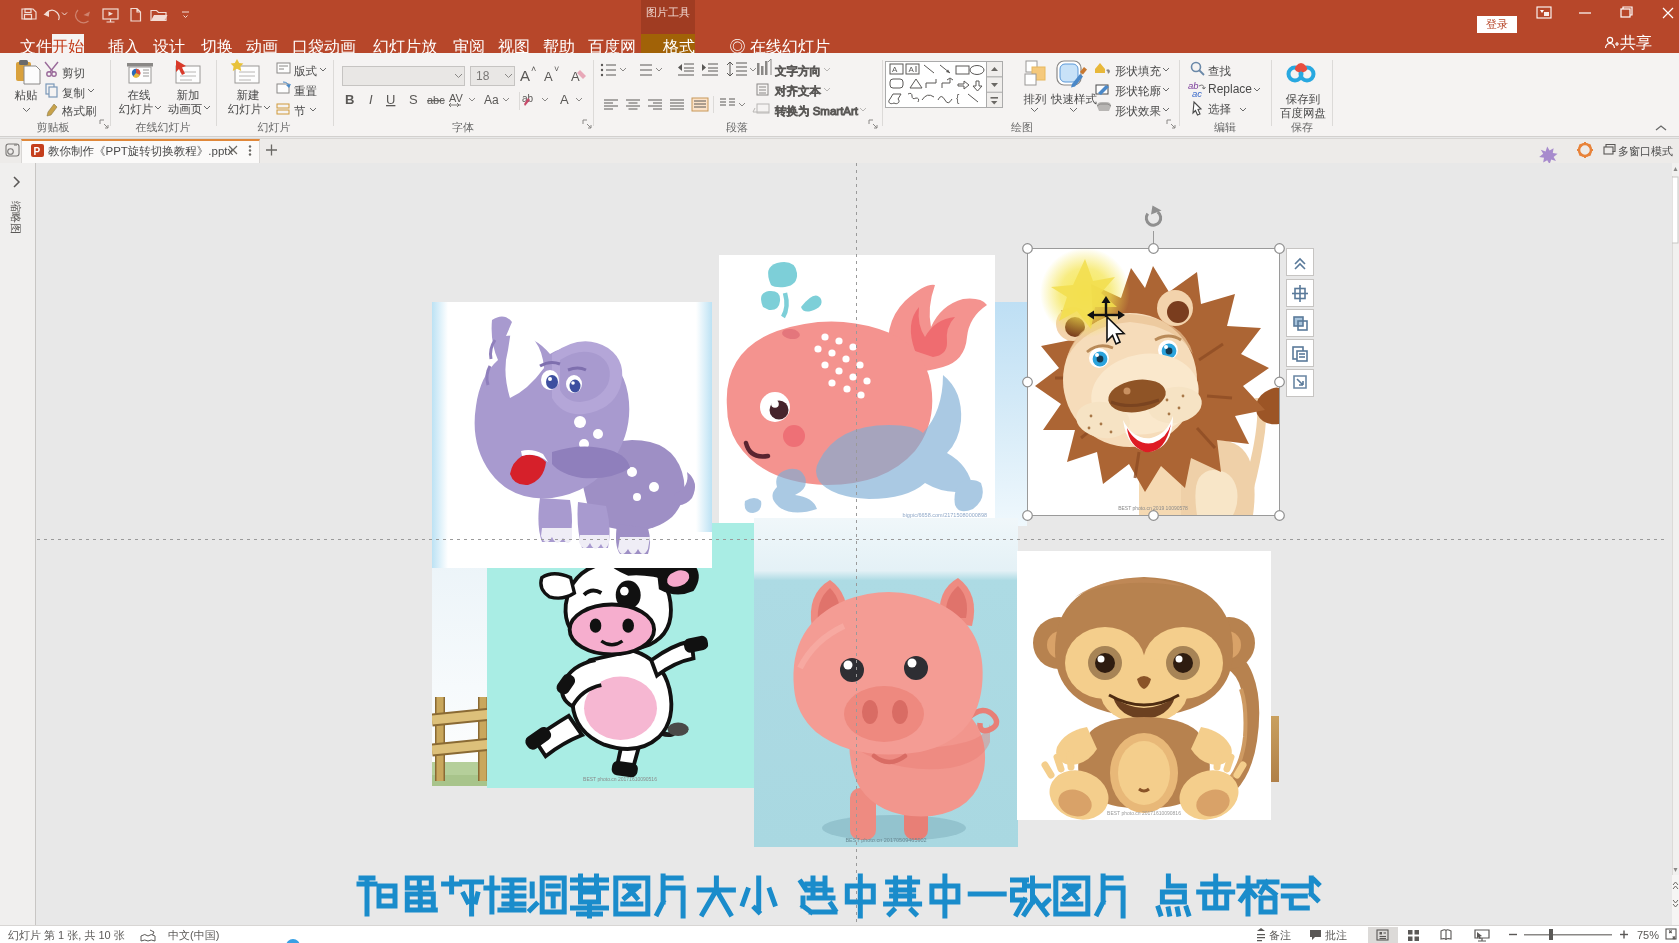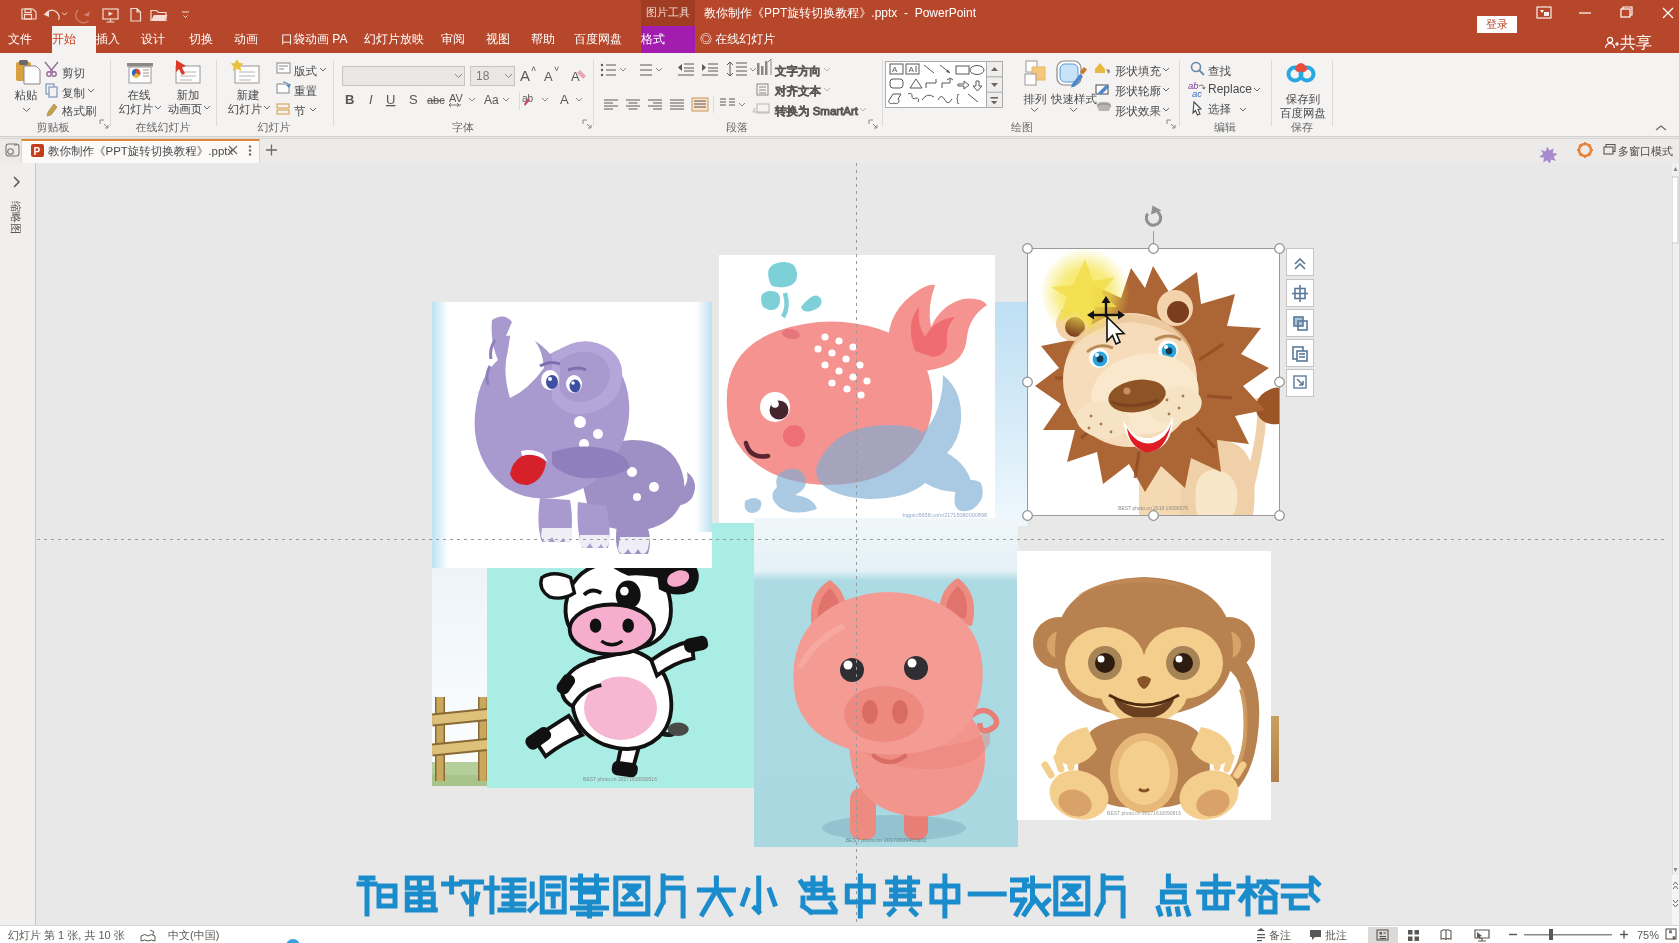--- a/index.html
+++ b/index.html
@@ -8,21 +8,21 @@
 .abs{position:absolute;}
 #app{position:relative;width:1679px;height:943px;background:#E8E8E8;}
 
 #titlebar{left:0;top:0;width:1679px;height:53px;background:#B7472A;}
 #ctxblock{left:641px;top:0;width:54px;height:53px;background:#A03C22;}
 #ctxlabel{left:641px;top:5px;width:54px;text-align:center;color:#F0D8D0;font-size:11px;}
 #qat{left:18px;top:8px;height:18px;color:#fff;}
 #title{left:600px;top:5px;width:480px;text-align:center;color:#fff;font-size:12px;}
 #login{left:1477px;top:16px;width:40px;height:17px;background:#fff;color:#B7472A;font-size:11px;text-align:center;line-height:17px;}
 #tabs{left:0;top:26px;width:1679px;height:27px;}
-.tab{position:absolute;top:0;height:27px;color:#fff;font-size:12px;text-align:left;line-height:26px;}
+.tab{position:absolute;top:8px;height:27px;color:#fff;font-size:16px;text-align:right;line-height:26px;}
 #tab-home{background:#F5F3F2;color:#C43E1C;}
 #share{left:1604px;top:33px;color:#fff;font-size:16px;}
 
 #ribbon{left:0;top:53px;width:1679px;height:84px;background:#F5F3F2;border-bottom:1px solid #D2D0CE;}
 
 #docbar{left:0;top:138px;width:1679px;height:25px;background:#EDEBE9;border-top:1px solid #D8D6D4;}
 #doctab{left:21px;top:0px;width:239px;height:25px;background:#FBFAF9;border-top:2px solid #E0883A;border-left:1px solid #D8D6D4;border-right:1px solid #D8D6D4;}
 
 #canvas{left:0;top:163px;width:1679px;height:762px;background:#E8E8E8;overflow:hidden;}
 #leftpanel{left:0;top:0;width:36px;height:762px;background:#F0EFEE;border-right:1px solid #C8C6C4;}
@@ -64,49 +64,48 @@
         <path d="M108.5 11.5 l4.5 2.3 l-4.5 2.3 Z" fill="#F2DCD4" stroke="none"></path>
       </g>
       <path d="M131 8.5 h6 l3.5 3.5 v9 h-9.5 Z M137 8.5 v3.5 h3.5"></path>
       <g>
         <path d="M151 10.5 h5.5 l2 2 h7.5 v8 h-15 Z"></path>
         <path d="M151 20.5 l3 -5.5 h13.5 l-3 5.5 Z" fill="#F2DCD4" stroke="none"></path>
       </g>
       <path d="M182 12 h7 M183.5 15.5 l2 2 l2 -2" stroke-width="1"></path>
     </svg>
   </div>
-  <div id="title" class="abs">教你制作《PPT旋转切换教程》.pptx&nbsp;&nbsp;-&nbsp;&nbsp;PowerPoint</div>
   <div id="login" class="abs">登录</div>
   <div id="winbtns" class="abs" style="left:1528px;top:0;width:160px;height:26px;">
     <svg width="160" height="26" viewBox="1528 0 160 26" fill="none" stroke="#FFFFFF" stroke-width="1.2">
       <rect x="1537" y="7" width="14" height="11" stroke-width="1.1"></rect>
       <rect x="1544" y="12" width="5" height="4" fill="#fff" stroke="none" opacity="0.9"></rect>
       <path d="M1540 10 h4 l-2 3 Z" fill="#fff" stroke="none"></path>
       <line x1="1579" y1="13" x2="1591" y2="13"></line>
       <g>
           <rect x="1621" y="9" width="9" height="8"></rect>
           <path d="M1623 9 v-2 h9 v8 h-2"></path>
         </g>
       <path d="M1663 8 l10 10 M1673 8 l-10 10"></path>
     </svg>
   </div>
   <div id="tabs" class="abs">
     <div class="tab" style="left:8px;width:44px;">文件</div>
-    <div class="tab" id="tab-home" style="left:52px;width:44px;">开始</div>
+    <div class="tab" id="tab-home" style="left:52px;width:32px;">开始</div>
     <div class="tab" style="left:96px;width:44px;">插入</div>
     <div class="tab" style="left:141px;width:44px;">设计</div>
     <div class="tab" style="left:189px;width:44px;">切换</div>
     <div class="tab" style="left:234px;width:44px;">动画</div>
     <div class="tab" style="left:281px;width:75px;">口袋动画 PA</div>
     <div class="tab" style="left:364px;width:73px;">幻灯片放映</div>
     <div class="tab" style="left:441px;width:44px;">审阅</div>
     <div class="tab" style="left:486px;width:44px;">视图</div>
     <div class="tab" style="left:531px;width:44px;">帮助</div>
     <div class="tab" style="left:574px;width:62px;">百度网盘</div>
-    <div class="tab" style="left:641px;width:54px;background:#a21caf;">格式</div>
+    <div class="tab" style="left:641px;width:54px;background:#a16207;">格式</div>
     <div class="tab" style="left:700px;width:130px;">◎ 在线幻灯片</div>
   </div>
   <div id="share" class="abs"><svg width="16" height="14" viewBox="0 0 16 14" style="vertical-align:-2px;">
         <circle cx="6" cy="4" r="2.6" fill="none" stroke="#fff" stroke-width="1.2"></circle>
         <path d="M1.5 12 q0.5 -4.5 4.5 -4.5 q4 0 4.5 4.5" fill="none" stroke="#fff" stroke-width="1.2"></path>
         <path d="M11 8 h4 M13 6 v4" stroke="#fff" stroke-width="1.2"></path>
       </svg>共享</div>
   <div id="ribbon" class="abs">
   <svg width="1679" height="83" viewBox="0 53 1679 83" font-family="Liberation Sans,sans-serif">
 

